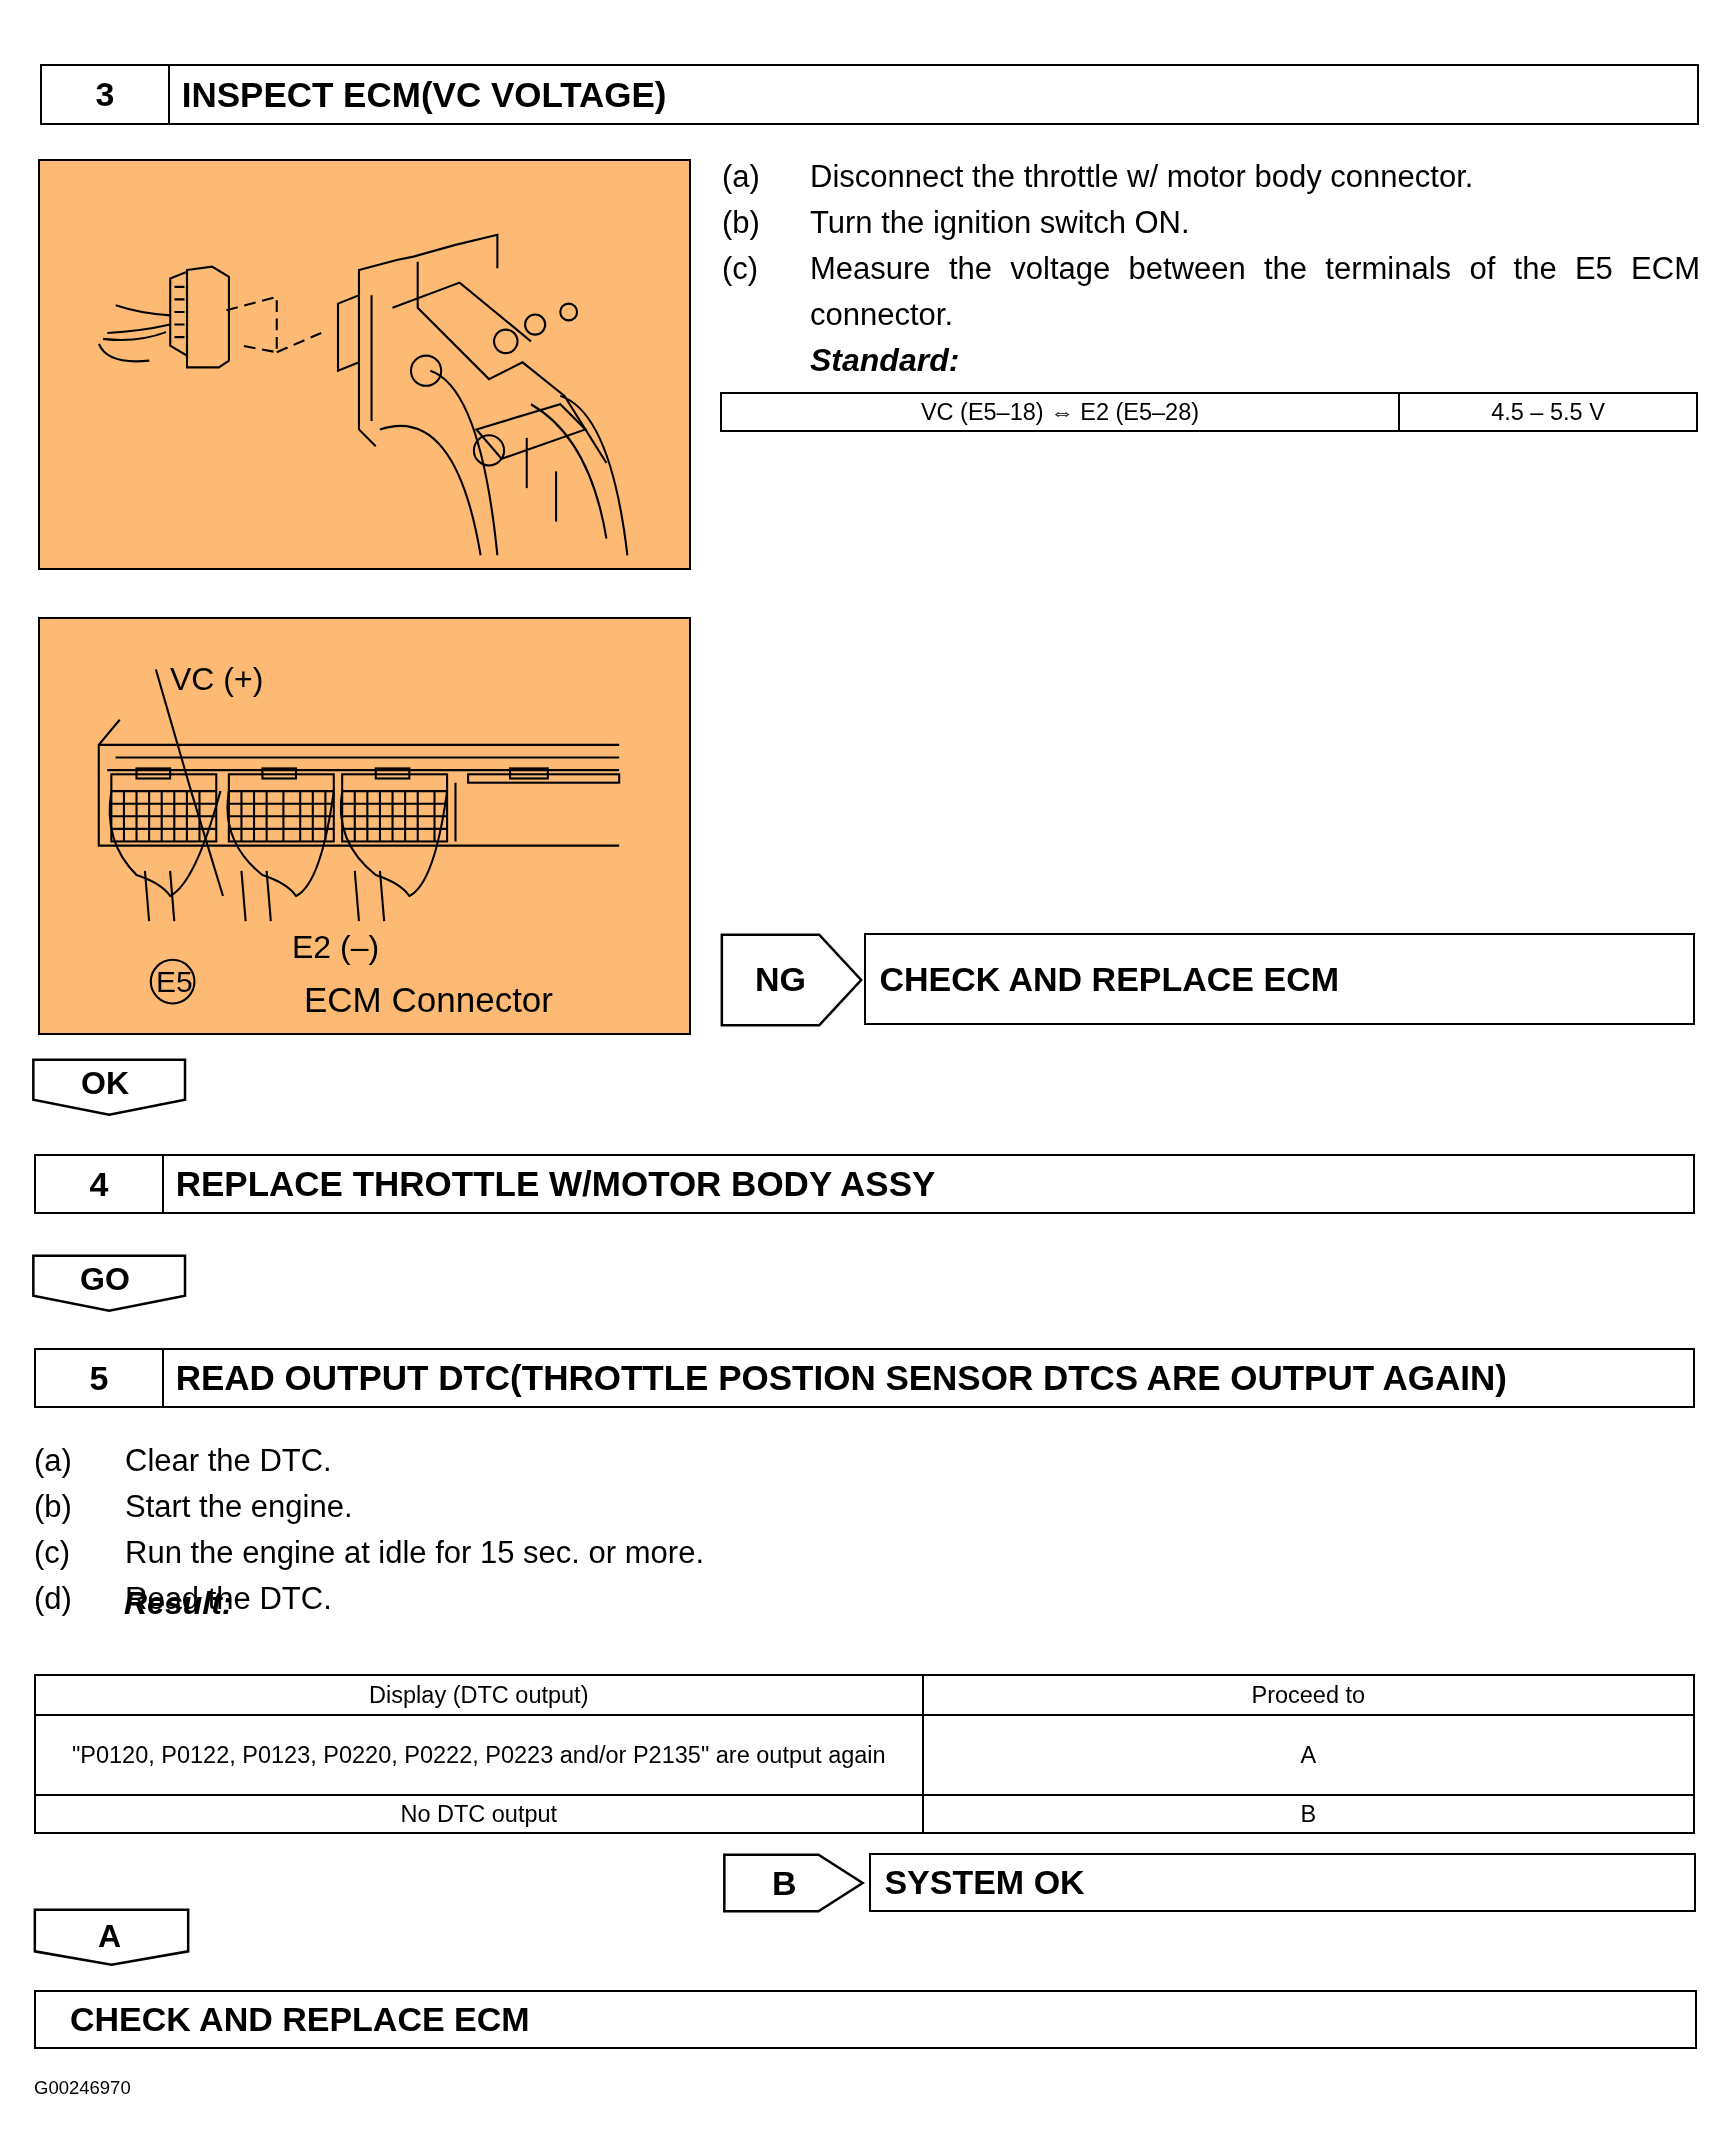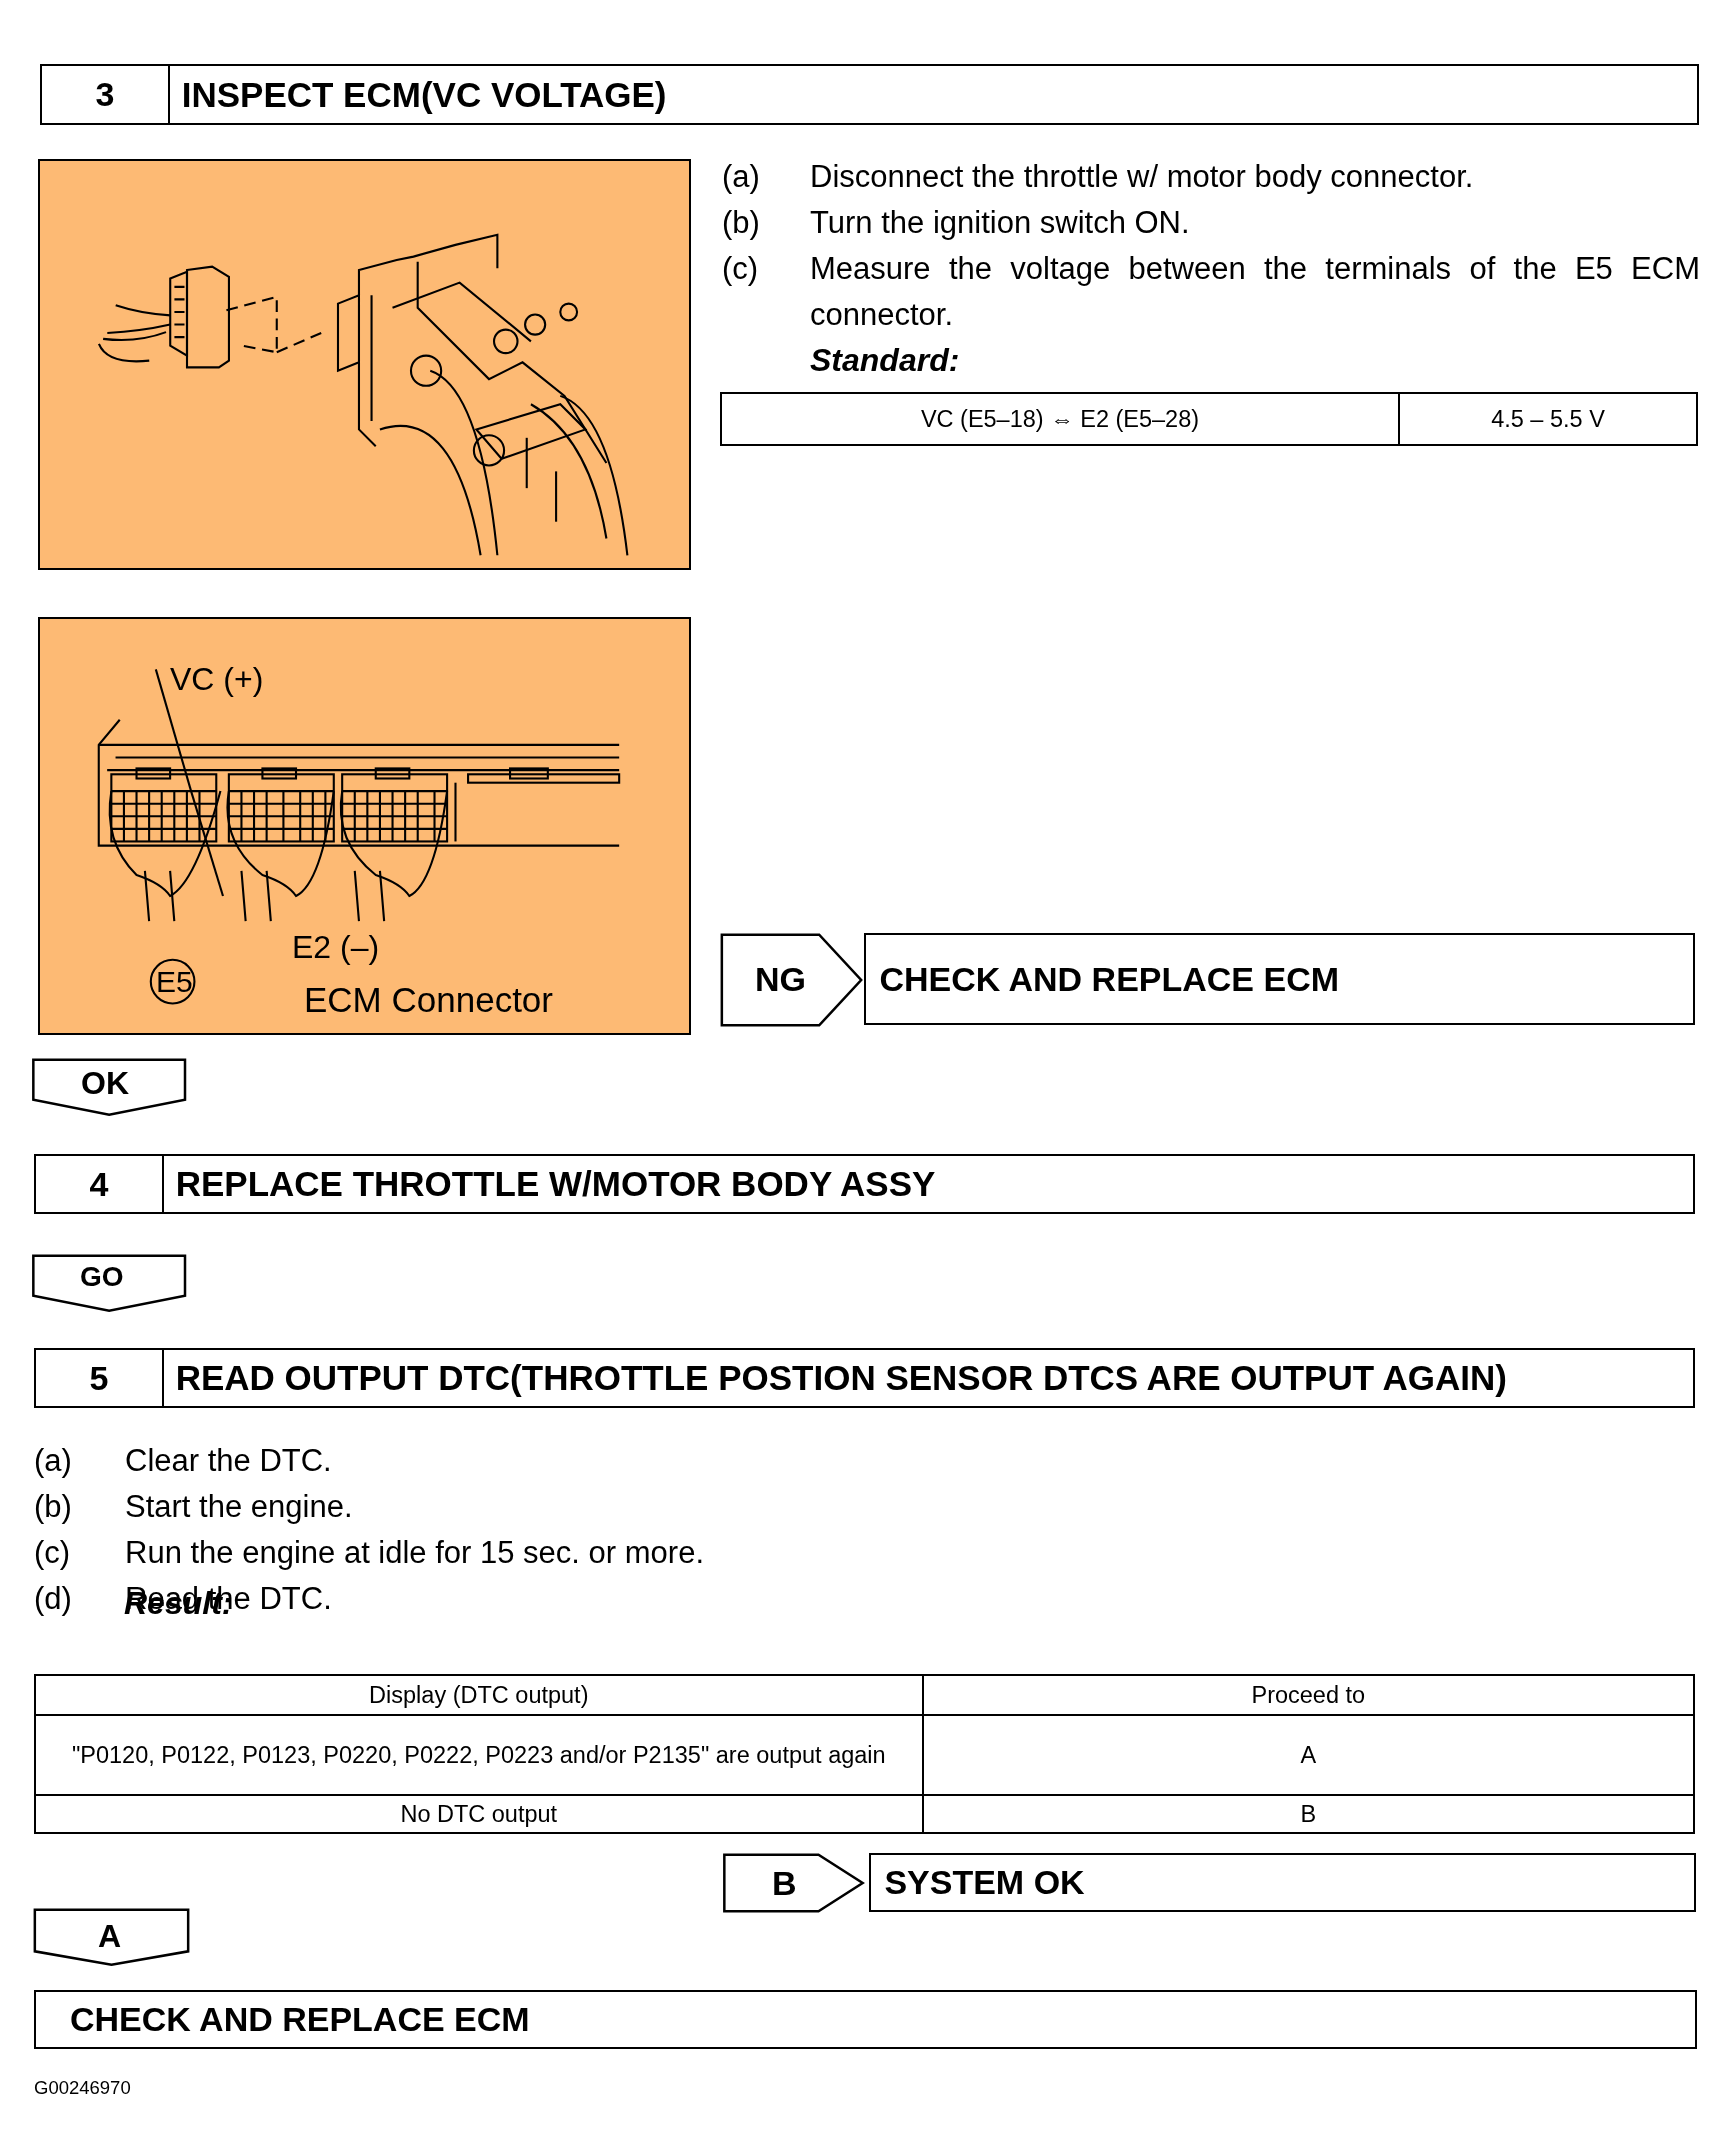--- a/index.html
+++ b/index.html
@@ -97,21 +97,21 @@
   </div>
   <div class="row">
     <span class="lbl">(c)</span>
     <span class="txt" style="text-align:justify;">Measure the voltage between the terminals of the E5 ECM connector.</span>
   </div>
 </div>
 <div class="bold-label" style="left:810px; top:342px;">Standard:</div>
 
 <table class="spec" style="left:720px; top:392px; width:978px;">
   <tbody>
-  <tr style="height:52px;margin-top:44px;">
+  <tr style="height:38px;margin-top:44px;">
     <td>VC (E5–18) ⇔ E2 (E5–28)</td>
     <td>4.5 – 5.5 V</td>
   </tr>
 </tbody>
   </table>
 
 <div class="box" style="left:38px; top:617px; width:653px; height:418px;">
   <svg class="abs" style="left:0; top:0;" width="648" height="413" viewBox="0 0 772 492">
     <g fill="none" stroke="#000" stroke-width="2.5">
       <path d="M95 120 L70 150 L70 270 L690 270"></path>
@@ -175,21 +175,21 @@
 
 <div class="step-header" style="left:34px; top:1154px; width:1661px; height:60px;">
   <div class="step-num">4</div>
   <div class="step-title">REPLACE THROTTLE W/MOTOR BODY ASSY</div>
 </div>
 
 <div class="abs" style="left:31px; top:1254px; width:158px; height:60px;">
   <svg width="158" height="60" viewBox="0 0 188 72">
     <path d="M2 2 L184 2 L184 50 L93 68 L2 50 Z" fill="#fff" stroke="#000" stroke-width="3"></path>
   </svg>
-  <div class="abs" style="left:49px; top:6.7px; font-size:28px; font-weight:bold;">GO</div>
+  <div class="abs" style="left:49px; top:6.7px; font-size:32px; font-weight:bold;">GO</div>
 </div>
 
 <div class="step-header" style="left:34px; top:1348px; width:1661px; height:60px;">
   <div class="step-num">5</div>
   <div class="step-title">READ OUTPUT DTC(THROTTLE POSTION SENSOR DTCS ARE OUTPUT AGAIN)</div>
 </div>
 
 <div class="steps" style="left:34px; top:1438px; width:1175px;">
   <div class="row">
     <span class="lbl" style="width:91px;">(a)</span>

